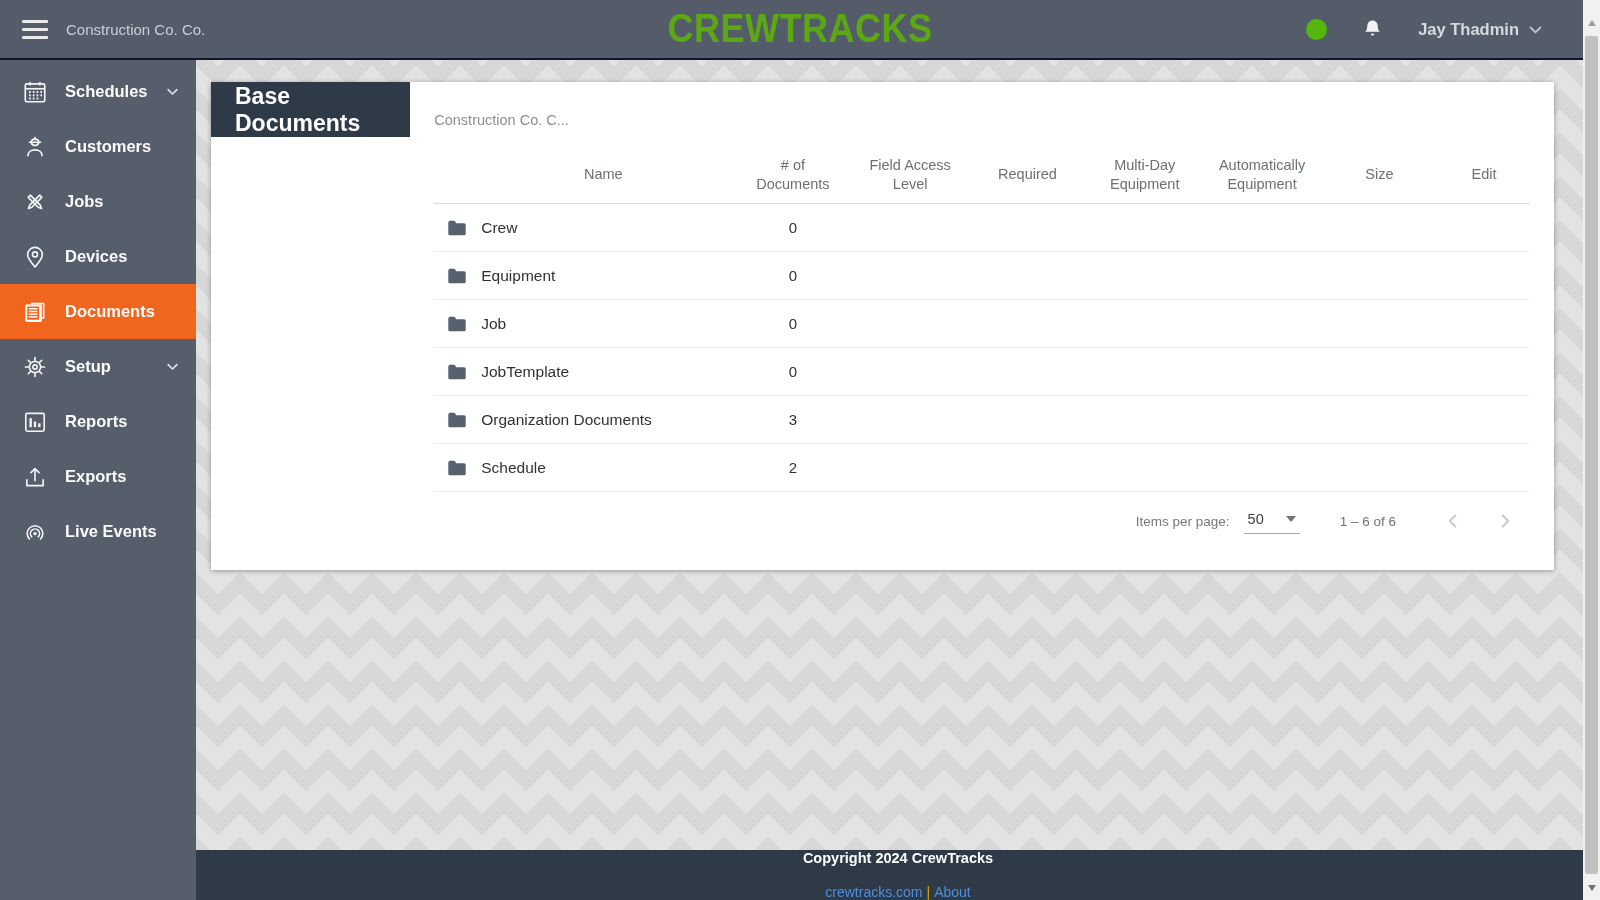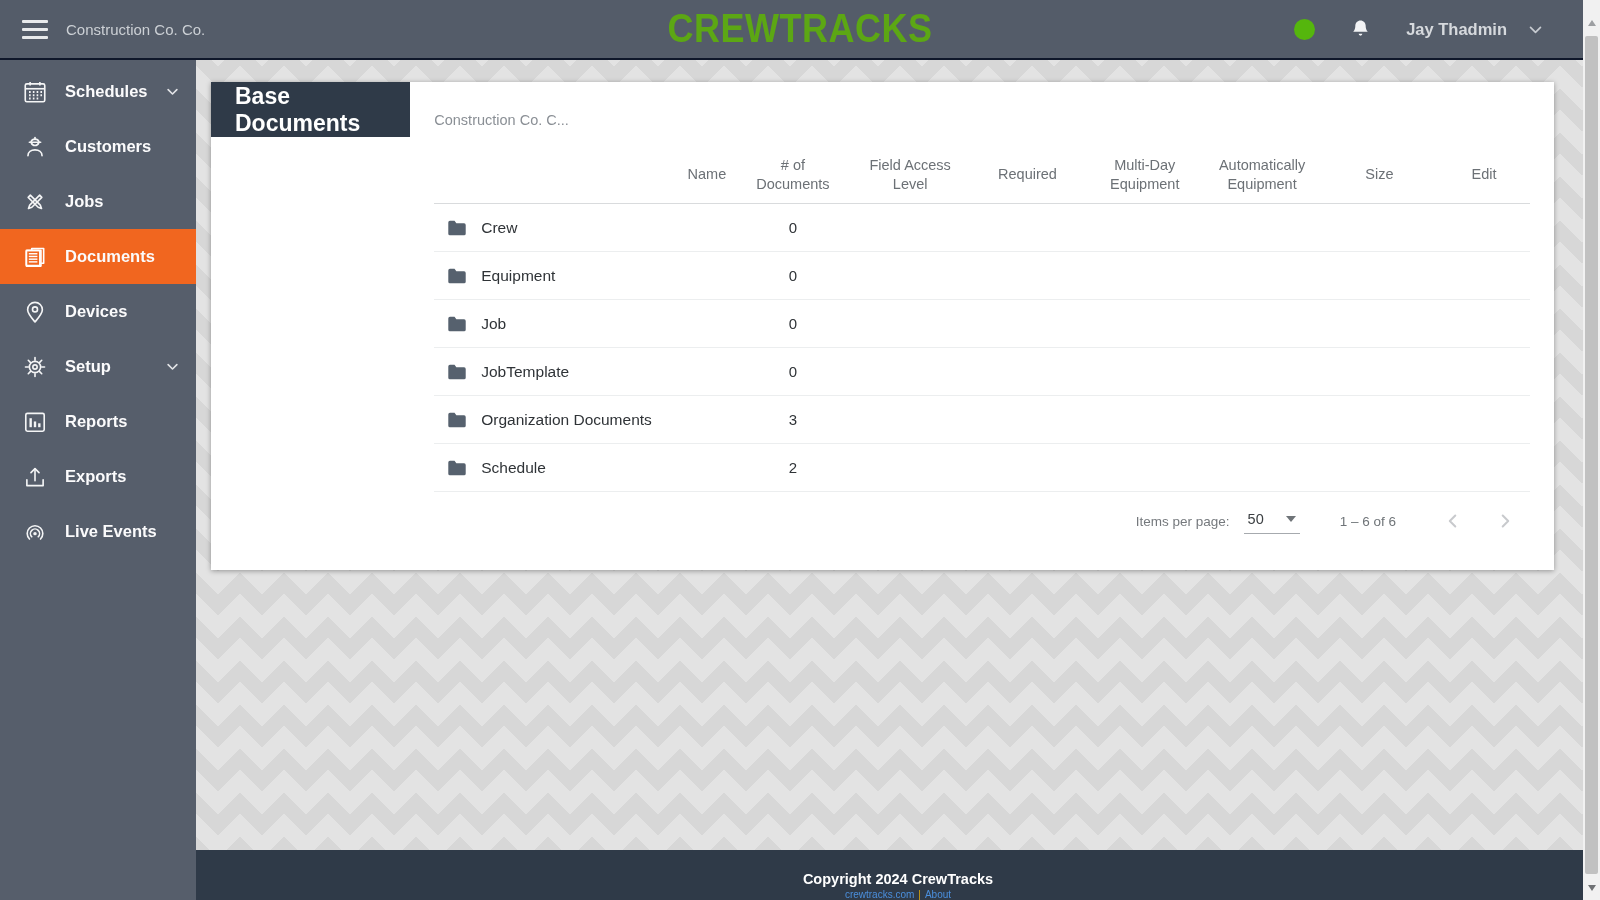--- a/index.html
+++ b/index.html
@@ -24,21 +24,21 @@
     position: absolute; left: 50%; top: 50%;
     transform: translate(-50%, -52%) scale(1, 1.12);
     font-size: 36px; font-weight: 800; letter-spacing: 0.5px;
     color: var(--brand-green, #5ca714);
     font-family: "Liberation Sans", sans-serif;
     white-space: nowrap;
   }
   .topbar-right { margin-left: auto; display: flex; align-items: center; gap: 34px; }
   .status-dot { width: 21px; height: 21px; border-radius: 50%; background: var(--status-green, #55b60d); }
   .bell { color: #f2f3f5; display: flex; }
-  .user-menu { display: flex; align-items: center; gap: 20px; cursor: pointer; }
+  .user-menu { display: flex; align-items: center; gap: 8px; cursor: pointer; }
   .user-name { color: #d6d9dd; font-size: 16.5px; font-weight: 700; }
   .chev { display: flex; color: #c7cbd1; }
 
   
   .body-row { flex: 1; display: flex; min-height: 0; }
 
   
   .sidebar { width: 196px; flex: 0 0 196px; background: var(--sidebar-slate, #565e6b); padding-top: 4px; }
   .nav-item {
     height: 55px; display: flex; align-items: center;
@@ -87,21 +87,21 @@
 
   
   .table { margin-top: 18px; }
   .thead, .trow {
     display: grid;
     grid-template-columns: 300px repeat(6, 1fr) 92px;
     align-items: center;
   }
   .thead { min-height: 58px; border-bottom: 1px solid #d9dbdd; color: #6c7176; font-size: 14.5px; }
   .thead .th { text-align: center; padding: 6px 8px; line-height: 1.25; }
-  .thead .th.name-col { text-align: right; padding-left: 46px; }
+  .thead .th.name-col { text-align: center; padding-left: 46px; }
   .trow { height: 48px; border-bottom: 1px solid #eceeef; cursor: pointer; }
   .td { text-align: center; font-size: 15px; color: #2f3337; }
   .td.name-cell { display: flex; align-items: center; text-align: left; gap: 13px; padding-left: 12px; }
   .folder { color: #56616e; display: flex; }
   .row-name { font-size: 15.5px; color: #2f3337; }
 
   
   .pagination {
     margin-top: 14px; display: flex; align-items: center; justify-content: flex-end;
     gap: 14px; color: #6f7478; font-size: 13.5px; padding-right: 10px;
@@ -121,21 +121,21 @@
   .page-btn { color: #c8cacd; display: flex; cursor: pointer; padding: 4px; }
 
   
   .footer {
     margin-top: auto; height: 50px; flex: 0 0 50px;
     background: var(--panel-dark, #303c4b);
     display: flex; flex-direction: column; align-items: center; justify-content: flex-end;
     gap: 2px;
   }
   .copyright { color: #ffffff; font-weight: 700; font-size: 14.5px; }
-  .footer-links { font-size: 10px; }
+  .footer-links { font-size: 14px; margin-top: 16px; }
   .footer-links a { text-decoration: none; color: var(--link-blue, #4b8fdd); cursor: pointer; }
   .link-sep { color: var(--separator-yellow, #d9a50b); margin: 0 4px; }
 
   
   .scrollbar {
     position: absolute; top: 0; right: 0; width: 17px; height: 900px;
     background: #f1f1f1; z-index: 10;
   }
   .sb-arrow { position: absolute; left: 0; width: 17px; height: 17px; display: flex; align-items: center; justify-content: center; cursor: pointer; }
   .sb-arrow.up { top: 14px; }
@@ -234,45 +234,45 @@
                 <path d="M10.6 4.5h2.8v13l-1.4 3-1.4-3z"></path>
               </g>
             <g transform="rotate(-45 12 12)">
                 <path d="M10.6 4.5h2.8v13l-1.4 3-1.4-3z"></path>
               </g>
           </svg>
         </span>
         <span class="nav-label">Jobs</span>
       </div>
 
+      <div class="nav-item">
+        <span class="nav-icon">
+          <svg width="26" height="26" viewBox="0 0 24 24" fill="none" stroke="#f4f5f6" stroke-width="1.5" stroke-linejoin="round">
+            <path d="M12 21.2c-4.2-5-6.8-7.9-6.8-11.3a6.8 6.8 0 0 1 13.6 0c0 3.4-2.6 6.3-6.8 11.3z"></path>
+            <circle cx="12" cy="9.6" r="2.3"></circle>
+          </svg>
+        </span>
+        <span class="nav-label">Devices</span>
+      </div>
+
       <div class="nav-item active">
         <span class="nav-icon">
           <svg width="26" height="26" viewBox="0 0 24 24" fill="none" stroke="#ffffff" stroke-width="1.5" stroke-linejoin="round">
             <path d="M9 6.5V4.2h11v13.6h-2.3"></path>
             <path d="M7 5.3h11v14.5H4.5V5.3z" transform="translate(-0.5 0.6)"></path>
             <rect x="4" y="6" width="12.5" height="14" rx="0.8" fill="none"></rect>
             <g stroke-width="1.3">
               <line x1="6.3" y1="9" x2="14.2" y2="9"></line>
                 <line x1="6.3" y1="11.5" x2="14.2" y2="11.5"></line>
               <line x1="6.3" y1="14" x2="14.2" y2="14"></line>
                 <line x1="6.3" y1="16.5" x2="14.2" y2="16.5"></line>
             </g>
           </svg>
         </span>
         <span class="nav-label">Documents</span>
-      </div>
-
-      <div class="nav-item">
-        <span class="nav-icon">
-          <svg width="26" height="26" viewBox="0 0 24 24" fill="none" stroke="#f4f5f6" stroke-width="1.5" stroke-linejoin="round">
-            <path d="M12 21.2c-4.2-5-6.8-7.9-6.8-11.3a6.8 6.8 0 0 1 13.6 0c0 3.4-2.6 6.3-6.8 11.3z"></path>
-            <circle cx="12" cy="9.6" r="2.3"></circle>
-          </svg>
-        </span>
-        <span class="nav-label">Devices</span>
       </div>
 
       <div class="nav-item">
         <span class="nav-icon">
           <svg width="26" height="26" viewBox="0 0 24 24" fill="none" stroke="#f4f5f6" stroke-width="1.5" stroke-linecap="round">
             <circle cx="12" cy="12" r="5.2"></circle>
             <circle cx="12" cy="12" r="2"></circle>
             <path d="M12 3.2v2.6M12 18.2v2.6M3.2 12h2.6M18.2 12h2.6M5.8 5.8l1.9 1.9M16.3 16.3l1.9 1.9M18.2 5.8l-1.9 1.9M7.7 16.3l-1.9 1.9"></path>
           </svg>
         </span>

